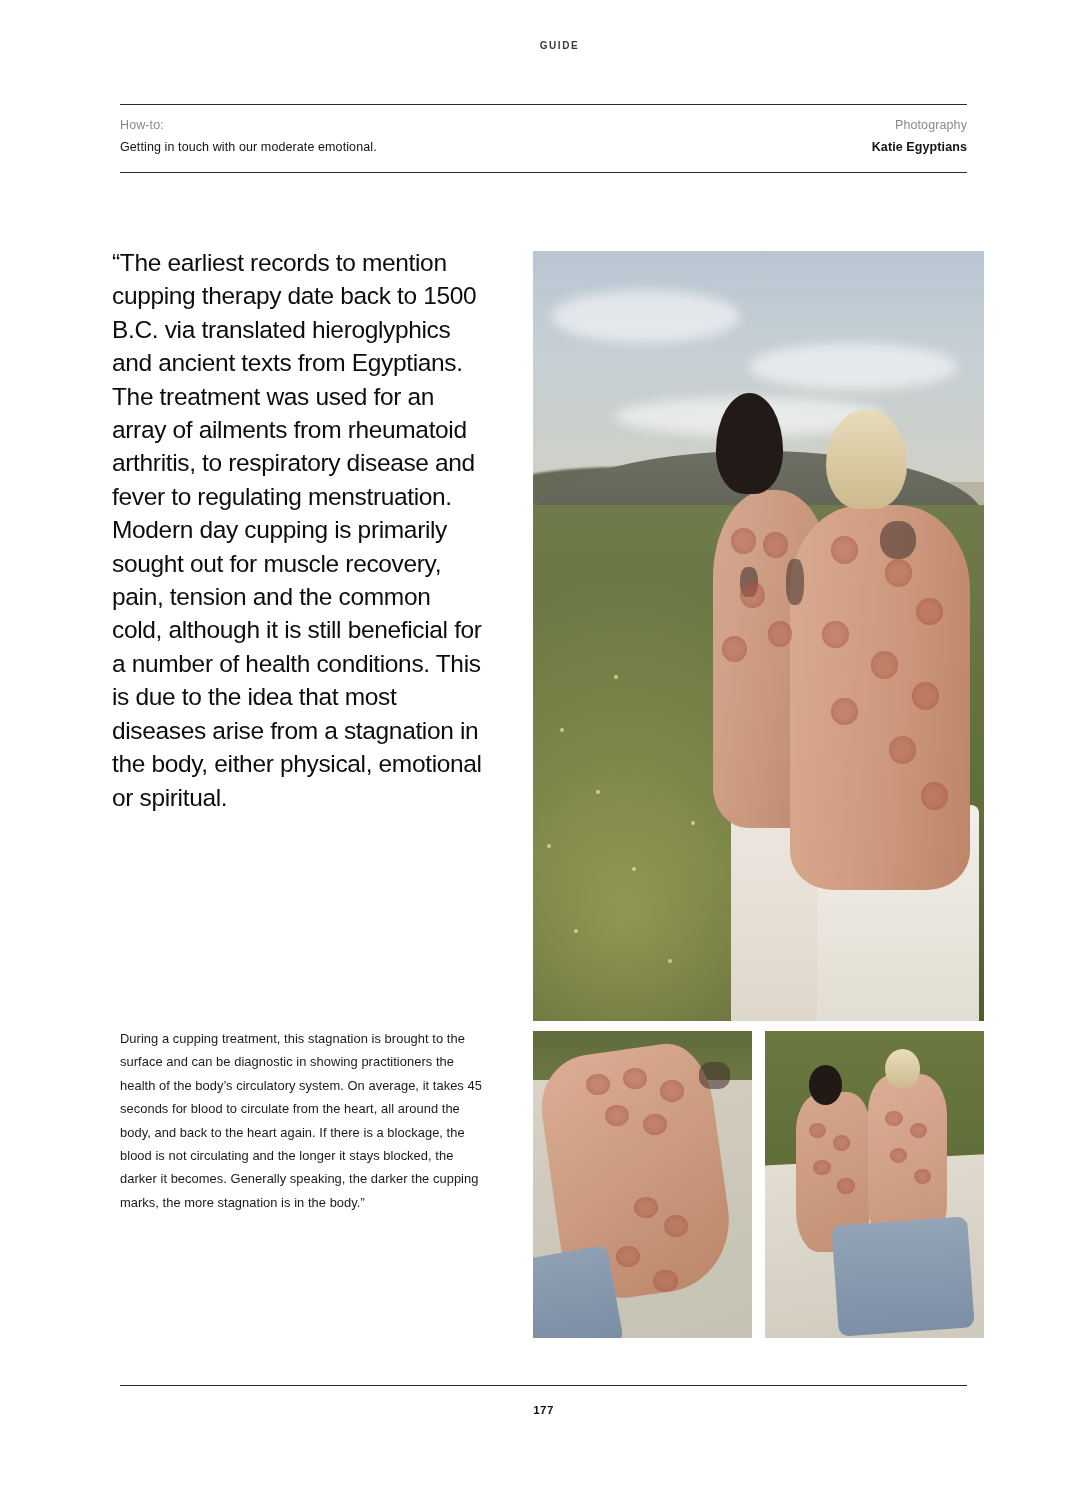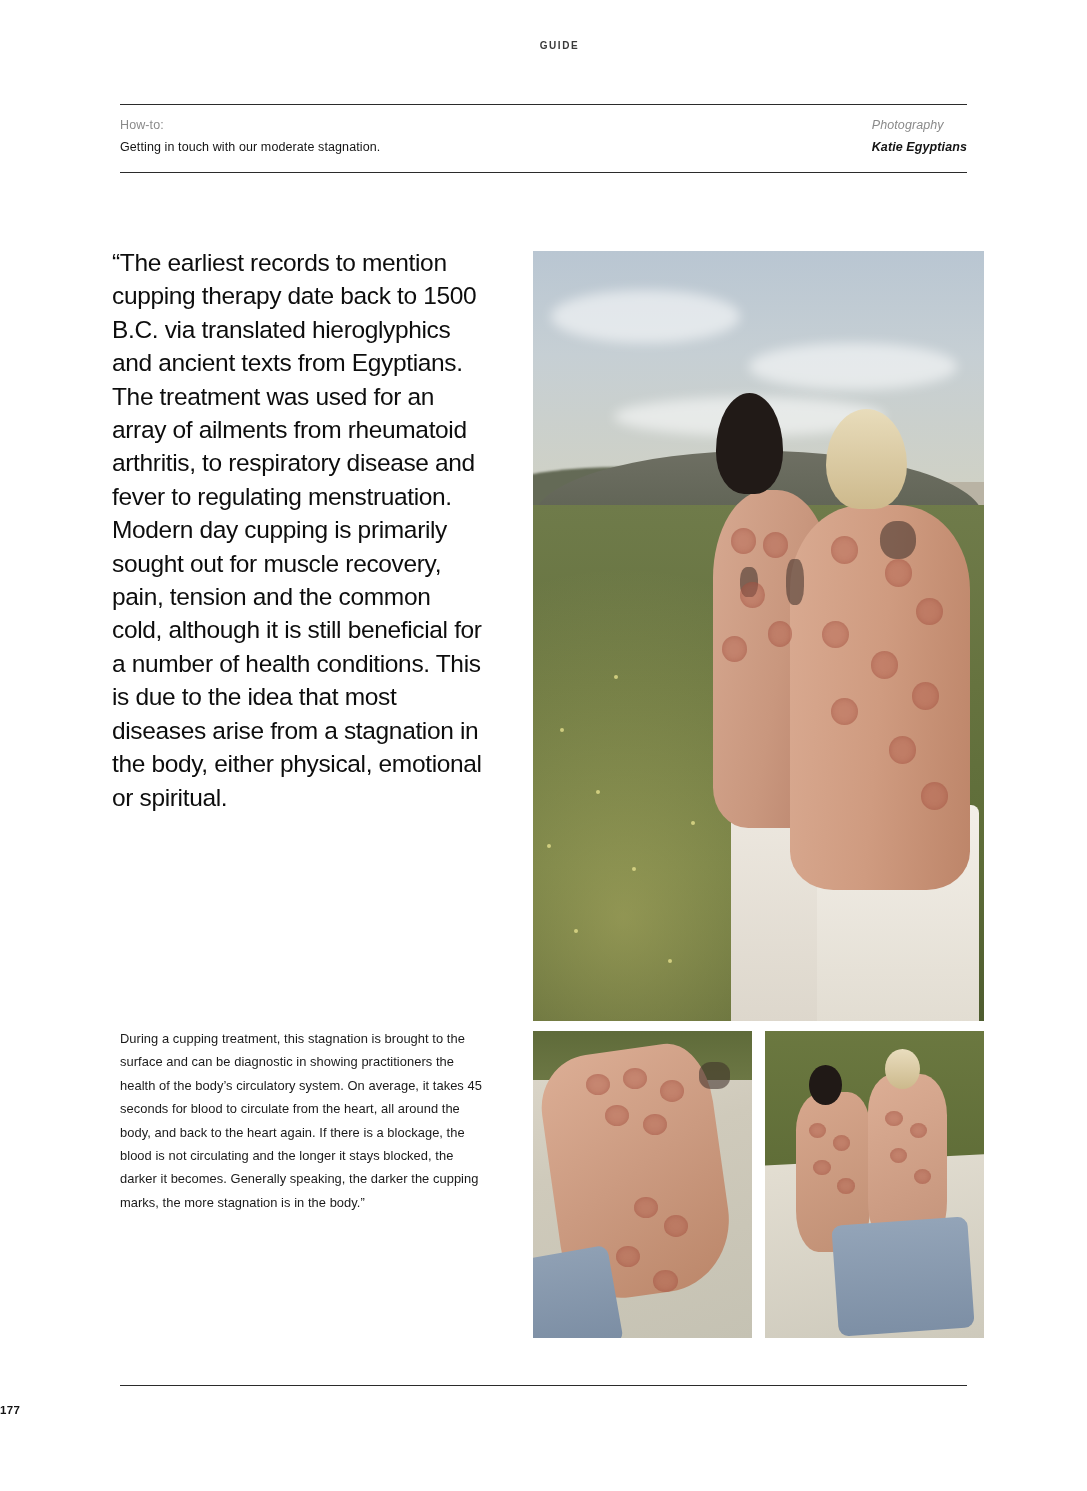--- a/index.html
+++ b/index.html
@@ -55,22 +55,21 @@
   }
   .masthead .left {
     position: absolute;
     left: 0;
     top: 0;
   }
   .masthead .right {
     position: absolute;
     right: 0;
     top: 0;
-    text-align: left;
-    font-style: italic;
+    text-align: right;
   }
   .label-muted {
     font-size: 12.5px;
     color: #8a8a8a;
     line-height: 22px;
     letter-spacing: 0.1px;
   }
   .label-strong {
     font-size: 12.5px;
     color: #141414;
@@ -285,40 +284,40 @@
     border-radius: 10px;
     transform: rotate(-4deg);
   }
 
   
   .folio {
     position: absolute;
     left: 0;
     top: 1404px;
     width: 100%;
-    text-align: left;
+    text-align: center;
     font-size: 11.5px;
     font-weight: 700;
     color: #141414;
     letter-spacing: 0.4px;
   }
 </style>
 </head>
 <body>
 
 <div class="page">
 
   <div class="running-head">GUIDE</div>
 
   <div class="rule rule-top"></div>
 
   <div class="masthead">
     <div class="left">
       <div class="label-muted">How-to:</div>
-      <div class="label-strong">Getting in touch with our moderate stagnation.</div>
+      <div class="label-strong">Getting in touch with our moderate emotional.</div>
     </div>
     <div class="right">
       <div class="label-muted">Photography</div>
       <div class="label-strong bold">Katie Egyptians</div>
     </div>
   </div>
 
   <div class="rule rule-mid"></div>
 
   <div class="pullquote">“The earliest records to mention cupping therapy date back to 1500 B.C. via translated hieroglyphics and ancient texts from Egyptians. The treatment was used for an array of ailments from rheumatoid arthritis, to respiratory disease and fever to regulating menstruation. Modern day cupping is primarily sought out for muscle recovery, pain, tension and the common cold, although it is still beneficial for a number of health conditions. This is due to the idea that most diseases arise from a stagnation in the body, either physical, emotional or spiritual.</div>

